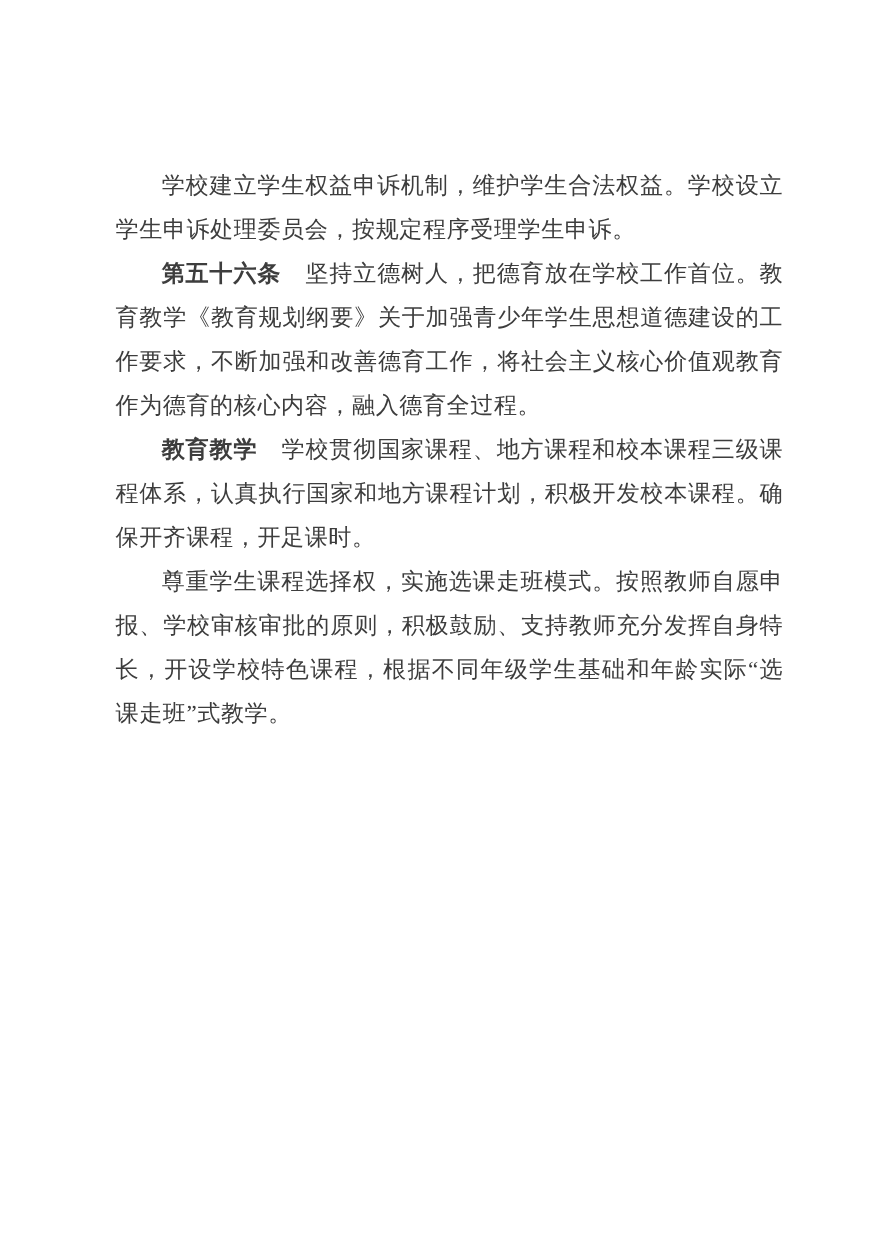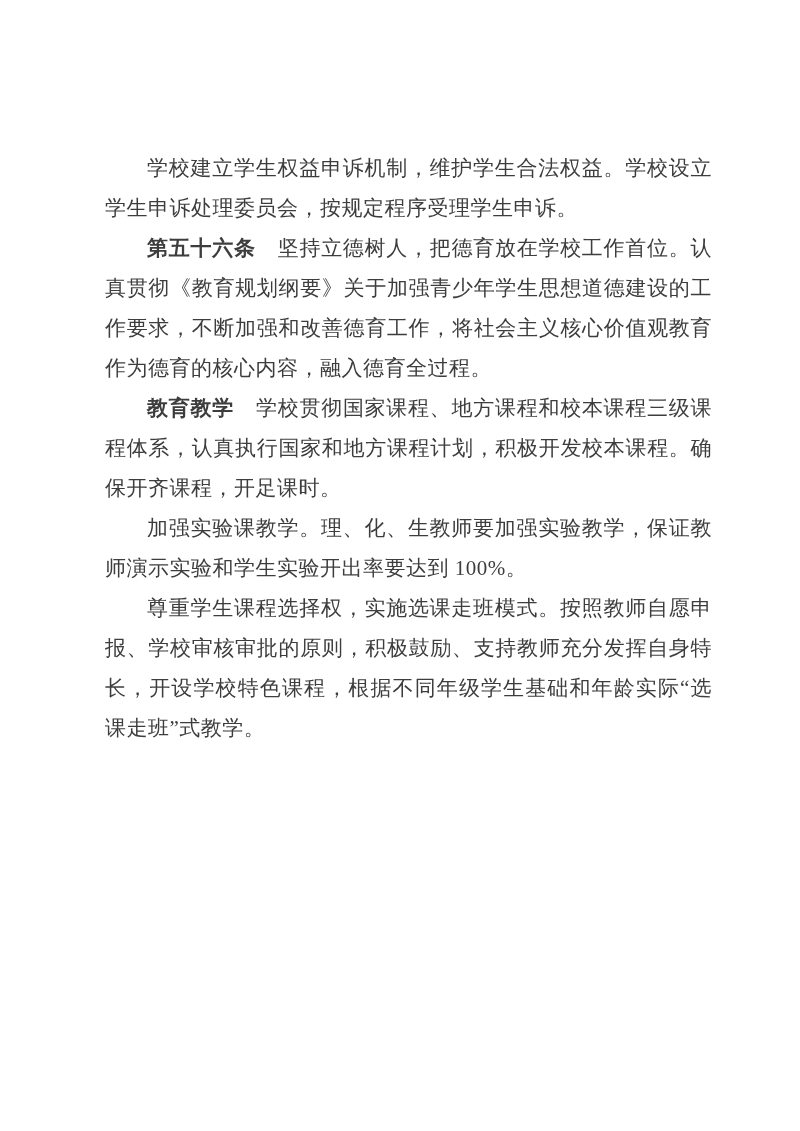--- a/index.html
+++ b/index.html
@@ -48,23 +48,22 @@
 </style>
 </head>
 <body>
 
 <div class="page">
   <div class="content">
 
     <p class="para">学校建立学生权益申诉机制，维护学生合法权益。学校设立学生申诉处理委员会，按规定程序受理学生申诉。</p>
 
 
-    <p class="para"><span class="lead">第五十六条</span><span>坚持立德树人，把德育放在学校工作首位。认真贯彻《教育规划纲要》关于加强青少年学生思想道德建设的工作要求，不断加强和改善德育工作，将社会主义核心价值观教育作为德育的核心内容，融入德育全过程。</span></p>
+    <p class="para"><span class="lead">第五十六条</span><span>坚持立德树人，把德育放在学校工作首位。教育教学《教育规划纲要》关于加强青少年学生思想道德建设的工作要求，不断加强和改善德育工作，将社会主义核心价值观教育作为德育的核心内容，融入德育全过程。</span></p>
 
     <p class="para"><span class="lead">教育教学</span><span>学校贯彻国家课程、地方课程和校本课程三级课程体系，认真执行国家和地方课程计划，积极开发校本课程。确保开齐课程，开足课时。</span></p>
 
 
-    <p class="para">加强实验课教学。理、化、生教师要加强实验教学，保证教师演示实验和学生实验开出率要达到 100%。</p>
 
     <p class="para">尊重学生课程选择权，实施选课走班模式。按照教师自愿申报、学校审核审批的原则，积极鼓励、支持教师充分发挥自身特长，开设学校特色课程，根据不同年级学生基础和年龄实际“选课走班”式教学。</p>
 
   </div>
 </div>
 
 </body></html>

